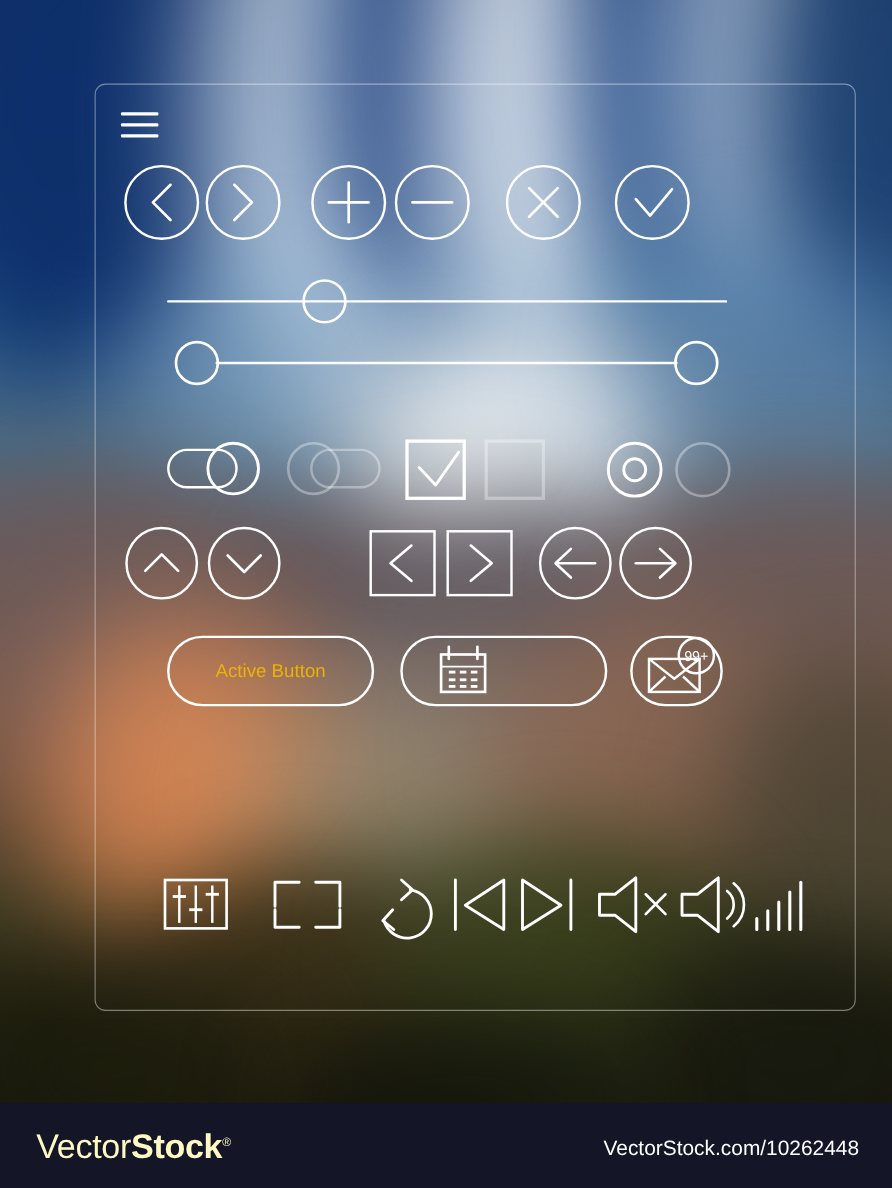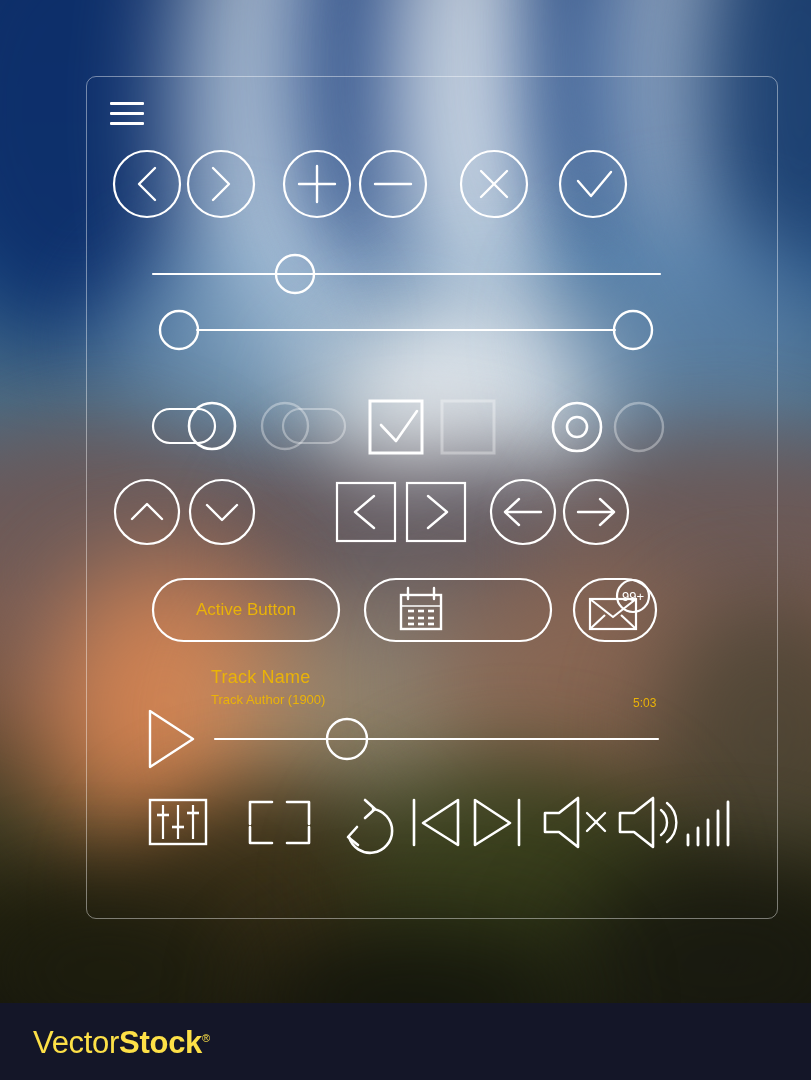--- a/index.html
+++ b/index.html
@@ -104,21 +104,21 @@
   
   #footer {
     position: absolute;
     left: 0; top: 1003px;
     width: 811px; height: 77px;
     background: #141628;
     z-index: 10;
   }
   #vsLogo {
     position: absolute; left: 33px; top: 22px;
-    color: #fde047; font-size: 31px;
+    color: #fef9c3; font-size: 31px;
     font-family: "Liberation Sans", sans-serif;
     letter-spacing: -.3px;
   }
   #vsLogo b { font-weight: 700; }
   #vsLogo span.thin { font-weight: 300; }
   #vsLogo sup { font-size: 11px; vertical-align: super; }
   #vsUrl {
     position: absolute; right: 30px; top: 31px;
     color: #ffffff; font-size: 19px;
     font-family: "Liberation Sans", sans-serif;
@@ -322,30 +322,20 @@
         </g>
         <g>
           <circle cx="546" cy="23" r="16" fill="none" stroke="#ffffff" stroke-width="2.2"></circle>
           <text id="badge-text" x="546" y="28" text-anchor="middle" fill="#ffffff" font-family="Liberation Sans, sans-serif" font-size="13">99+</text>
         </g>
       </g>
     </svg>
     <div class="lbl" id="activeBtnLabel" style="position:absolute;left:66px;top:6px;width:186px;height:62px;display:flex;align-items:center;justify-content:center;">Active Button</div>
   </div>
 
-  <div class="row" style="top:590px;height:110px;">
-    <div class="lbl" id="trackName" style="position:absolute;left:124px;top:0px;">Track Name</div>
-    <div class="lbl" id="trackAuthor" style="position:absolute;left:124px;top:25px;">Track Author (1900)</div>
-    <div class="lbl" id="trackTime" style="position:absolute;left:546px;top:29px;">5:03</div>
-    <svg class="ico" width="640" height="110" viewBox="0 0 640 110" style="position:absolute;left:0;top:0;">
-      <polygon class="white clk" points="63,44 63,100 106,72" stroke-width="2.4" stroke-linejoin="round"></polygon>
-      <line class="white" x1="128" y1="72" x2="571" y2="72" stroke-width="2.2" stroke-linecap="round"></line>
-      <circle class="white" cx="260" cy="72" r="20" stroke-width="2.4"></circle>
-    </svg>
-  </div>
 
   <div class="row" style="top:710px;height:70px;">
     <svg class="ico" width="640" height="70" viewBox="0 0 640 70">
 
       <g class="clk">
         <rect class="white" x="63" y="13" width="56" height="44" stroke-width="2.4"></rect>
         <line class="white" x1="76" y1="18" x2="76" y2="52" stroke-width="2.2"></line>
         <line class="white" x1="91" y1="18" x2="91" y2="52" stroke-width="2.2"></line>
         <line class="white" x1="106" y1="18" x2="106" y2="52" stroke-width="2.2"></line>
         <line class="white" x1="70" y1="28" x2="82" y2="28" stroke-width="2.6"></line>
@@ -409,13 +399,14 @@
           <line class="white" x1="641" y1="15" x2="641" y2="58" stroke-width="2.8" stroke-linecap="round"></line>
         </g>
       </g>
     </svg>
   </div>
 
 </div>
 
 <div id="footer">
   <div id="vsLogo"><span class="thin">Vector</span><b>Stock</b><sup>®</sup></div>
+  <div id="vsUrl">VectorStock.com/10262448</div>
 </div>
 
 </body></html>

